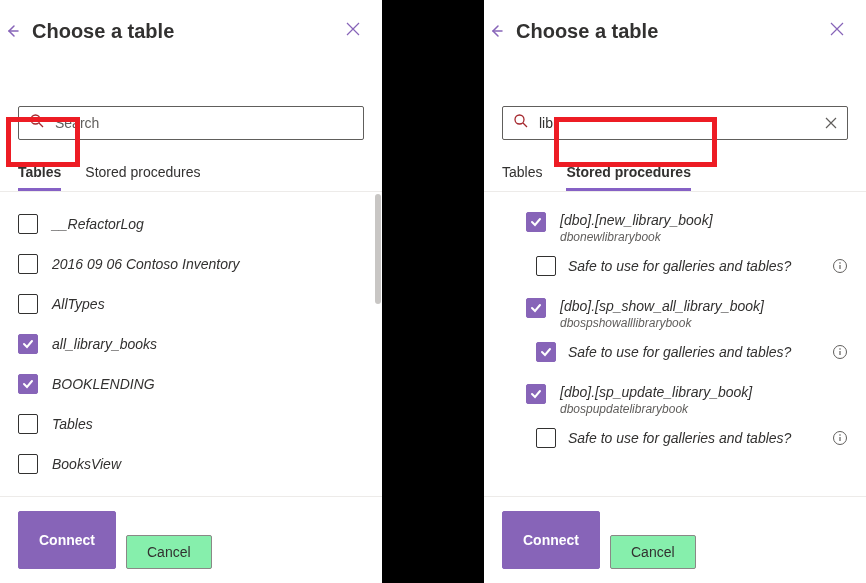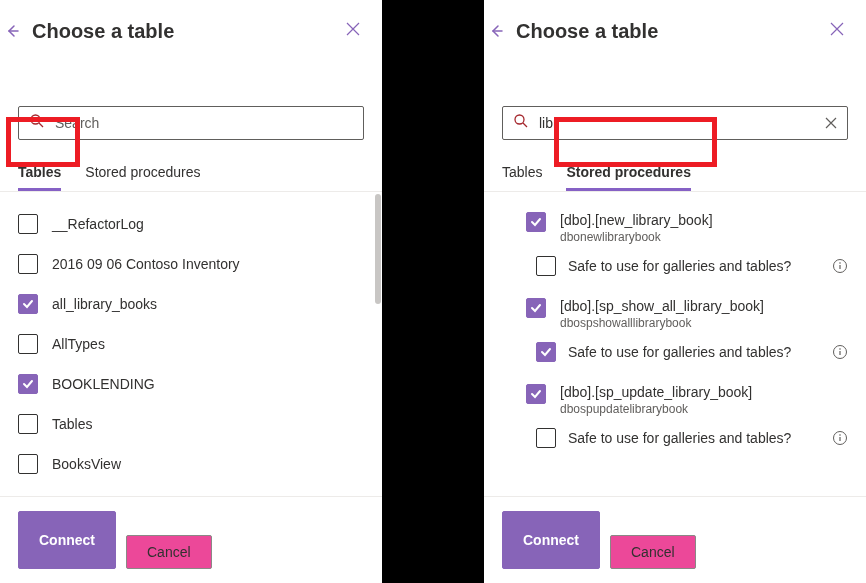--- a/index.html
+++ b/index.html
@@ -12,39 +12,39 @@
 .title { font-size: 20px; font-weight: 600; color: #323130; flex: 1; }
 .close-btn { cursor: pointer; padding: 4px; }
 .search-wrap { padding: 10px 18px 10px 18px; margin-top: 40px; }
 .search-box { display: flex; align-items: center; border: 1px solid #605e5c; border-radius: 2px; padding: 6px 10px; gap: 10px; }
 .search-input { border: none; outline: none; font-size: 14px; flex: 1; color: #323130; }
 .search-input::placeholder { color: #605e5c; }
 .clear-btn { cursor: pointer; display: flex; }
 .tabs { display: flex; border-bottom: 1px solid #edebe9; padding: 0 18px; gap: 24px; margin-top: 4px; }
 .tab { font-size: 14px; padding: 10px 0 8px 0; cursor: pointer; color: #323130; position: relative; border-bottom: 3px solid transparent; }
 .tab.active { font-weight: 600; border-bottom-color: #8661c5; }
-.list { flex: 1; overflow-y: auto; padding: 12px 0 8px 0; position: relative; }
+.list { flex: 1; overflow-y: auto; padding: 12px 0 8px 0; position: relative; font-style: italic; }
 .scrollbar-stub { position: absolute; right: 1px; top: 2px; width: 6px; height: 110px; background: #c8c6c4; border-radius: 3px; }
 .item-row { display: flex; align-items: center; padding: 10px 18px 10px 18px; gap: 14px; }
 .checkbox { width: 20px; height: 20px; border: 1px solid #323130; border-radius: 2px; cursor: pointer; display: flex; align-items: center; justify-content: center; flex-shrink: 0; }
 .checkbox.checked { background: #8764b8; border-color: #8764b8; }
 .checkbox.checked svg { display: block; }
 .checkbox svg { display: none; }
 .item-label { font-size: 14px; color: #323130; cursor: pointer; }
 .sp-row { padding: 8px 18px 4px 18px; display: flex; align-items: flex-start; gap: 14px; margin-left: 24px; }
 .sp-titles { display: flex; flex-direction: column; }
 .sp-name { font-size: 14px; color: #323130; }
 .sp-sub { font-size: 12px; color: #605e5c; margin-top: 2px; }
 .sp-opt { display: flex; align-items: center; gap: 12px; padding: 8px 18px 14px 52px; }
 .sp-opt-label { font-size: 14px; color: #323130; flex: 1; }
 .info-icon { cursor: pointer; display: flex; }
 .footer { border-top: 1px solid #edebe9; padding: 14px 18px; display: flex; gap: 10px; }
 .btn { font-size: 14px; padding: 8px 20px; border-radius: 2px; cursor: pointer; border: 1px solid; }
 .btn-primary { background: #8764b8; color: #fff; border-color: #8764b8; font-weight: 600; }
-.btn-secondary { background: #ec4899; color: #323130; border-color: #8a8886; margin-top: 24px; }
+.btn-secondary { background: #86efac; color: #323130; border-color: #8a8886; margin-top: 24px; }
 .highlight-box { position: absolute; border: 5px solid #ed1c24; pointer-events: none; z-index: 10; }
 .h1 { left: 6px; top: 117px; width: 74px; height: 50px; }
 .h2 { left: 70px; top: 117px; width: 163px; height: 50px; }
 </style>
 </head>
 <body>
 
 <div class="panel panel-left">
   <div class="highlight-box h1"></div>
   <div class="header">
@@ -81,30 +81,30 @@
     <div id="left-items">
         <div class="item-row">
           <span class="checkbox"></span>
           <span class="item-label">__RefactorLog</span>
         </div>
         <div class="item-row">
           <span class="checkbox"></span>
           <span class="item-label">2016 09 06 Contoso Inventory</span>
         </div>
         <div class="item-row">
+          <span class="checkbox"></span>
+          <span class="item-label">AllTypes</span>
+        </div>
+        <div class="item-row">
           <span class="checkbox checked">
             <svg width="12" height="12" viewBox="0 0 12 12">
               <path d="M2 6l3 3 5-6" stroke="#fff" stroke-width="2" fill="none" stroke-linecap="round"></path>
             </svg>
           </span>
           <span class="item-label">all_library_books</span>
-        </div>
-        <div class="item-row">
-          <span class="checkbox"></span>
-          <span class="item-label">AllTypes</span>
         </div>
         <div class="item-row">
           <span class="checkbox checked">
             <svg width="12" height="12" viewBox="0 0 12 12">
               <path d="M2 6l3 3 5-6" stroke="#fff" stroke-width="2" fill="none" stroke-linecap="round"></path>
             </svg>
           </span>
           <span class="item-label">BOOKLENDING</span>
         </div>
         <div class="item-row">

